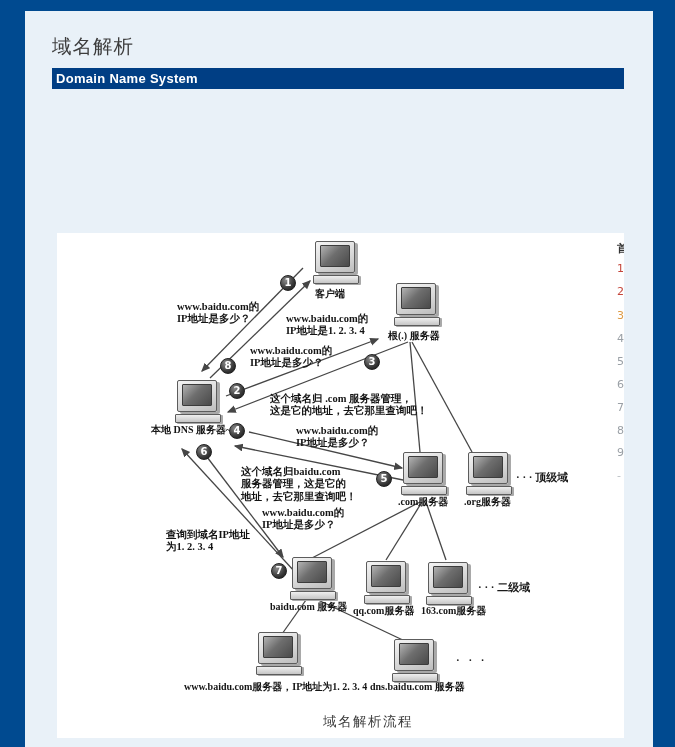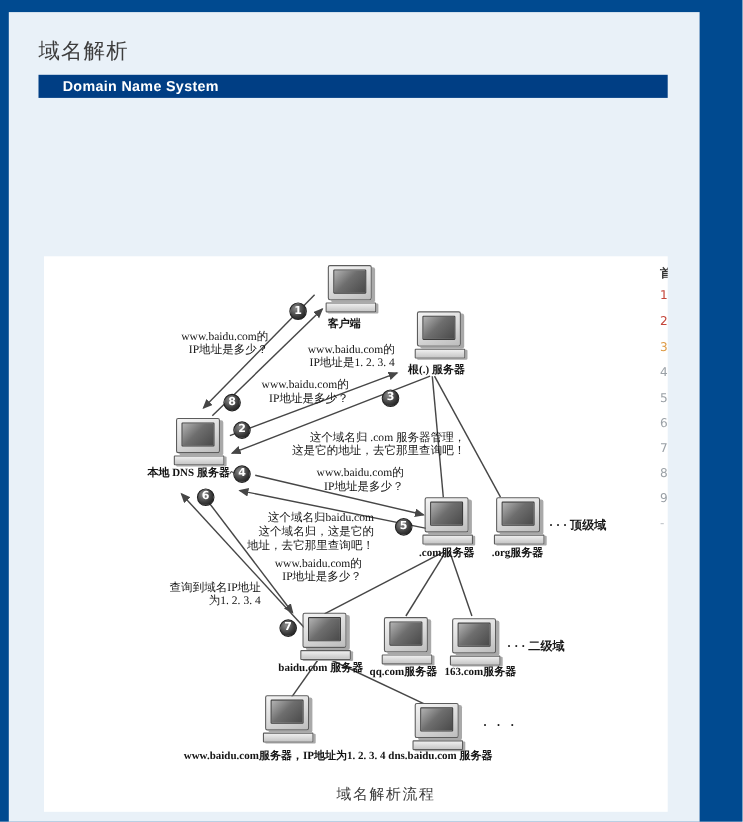--- a/index.html
+++ b/index.html
@@ -2,31 +2,31 @@
 <html><head>
 <meta charset="utf-8">
 <style>
   html,body { margin:0; padding:0; }
   body {
     width:675px; height:747px; position:relative; overflow:hidden;
     background:#004a90;
     font-family:"Liberation Sans","DejaVu Sans",sans-serif;
   }
   .content {
-    position:absolute; left:8px; top:11px; width:628px; height:736px;
+    position:absolute; left:25px; top:11px; width:628px; height:736px;
     background:#e9f1f8;
   }
   .page-title {
     position:absolute; left:27px; top:22px;
     font-size:19.5px; color:#3d3d3d; letter-spacing:1px;
   }
   .banner {
     position:absolute; left:27px; top:57px; width:572px; height:21px;
     background:#003e84; color:#ffffff; font-size:13px; font-weight:bold;
-    line-height:21px; padding-left:22px; box-sizing:border-box; letter-spacing:.3px;
+    line-height:21px; padding-left:4px; box-sizing:border-box; letter-spacing:.3px;
   }
   .para {
     position:absolute; left:27px; color:#2e2e2e;
     font-size:16.5px; line-height:1.45; letter-spacing:.2px;
   }
   .p1 { top:106px; width:580px; }
   .p2 { top:162px; width:584px; }
 
   .panel {
     position:absolute; left:32px; top:222px; width:567px; height:505px;
@@ -52,22 +52,22 @@
     width:44px; height:7px; margin-top:2px;
     background:linear-gradient(#efefef,#c6c6c6);
     border:1px solid #5c5c5c; border-radius:1px;
     box-shadow:2px 1px 0 #a9a9a9;
   }
   .node-label {
     position:absolute; white-space:nowrap; font-weight:bold;
     font-size:10px; color:#141414;
   }
   .msg {
-    position:absolute; font-weight:normal; font-size:10.5px; line-height:1.18;
-    color:#141414; text-align:right;
+    position:absolute; font-weight:bold; font-size:10.5px; line-height:1.18;
+    color:#141414; text-align:left;
   }
   .badge {
     position:absolute; width:16px; height:16px; border-radius:50%;
     background:radial-gradient(circle at 35% 32%, #8a8a8a 0%, #3d3d3d 55%, #101010 100%);
     border:1px solid #222; box-sizing:border-box;
     color:#fff; font-size:10px; font-weight:bold; line-height:14px; text-align:center;
     font-family:"DejaVu Sans","Liberation Sans",sans-serif;
   }
   .annot { position:absolute; white-space:nowrap; font-weight:bold; font-size:11px; color:#1a1a1a; }
   .caption { position:absolute; left:266px; top:480px; font-size:13.5px; color:#3a3a3a; letter-spacing:1.5px; }
@@ -182,21 +182,21 @@
     <div class="node-label" style="left:296px; top:371px;">qq.com服务器</div>
     <div class="node-label" style="left:364px; top:371px;">163.com服务器</div>
     <div class="node-label" style="left:127px; top:447px;">www.baidu.com服务器，IP地址为1. 2. 3. 4</div>
     <div class="node-label" style="left:313px; top:447px;">dns.baidu.com 服务器</div>
 
     <div class="msg" style="left:120px; top:68px;  width:84px;"><span>www.baidu.com的</span><br><span>IP地址是多少？</span></div>
     <div class="msg" style="left:229px; top:80px;  width:90px;"><span>www.baidu.com的</span><br><span>IP地址是1. 2. 3. 4</span></div>
     <div class="msg" style="left:193px; top:112px; width:84px;"><span>www.baidu.com的</span><br><span>IP地址是多少？</span></div>
     <div class="msg" style="left:213px; top:160px; width:170px;"><span>这个域名归 .com 服务器管理，</span><br><span>这是它的地址，去它那里查询吧！</span></div>
     <div class="msg" style="left:239px; top:192px; width:88px;"><span>www.baidu.com的</span><br><span>IP地址是多少？</span></div>
-    <div class="msg" style="left:184px; top:233px; width:116px;"><span>这个域名归baidu.com</span><br><span>这个域名归，这是它的</span><br><span>地址，去它那里查询吧！</span></div>
+    <div class="msg" style="left:184px; top:233px; width:116px;"><span>这个域名归baidu.com</span><br><span>服务器管理，这是它的</span><br><span>地址，去它那里查询吧！</span></div>
     <div class="msg" style="left:205px; top:274px; width:84px;"><span>www.baidu.com的</span><br><span>IP地址是多少？</span></div>
     <div class="msg" style="left:109px; top:296px; width:88px;"><span>查询到域名IP地址</span><br><span>为1. 2. 3. 4</span></div>
 
     <div class="badge" style="left:223px; top:42px;">1</div>
     <div class="badge" style="left:172px; top:150px;">2</div>
     <div class="badge" style="left:307px; top:121px;">3</div>
     <div class="badge" style="left:172px; top:190px;">4</div>
     <div class="badge" style="left:319px; top:238px;">5</div>
     <div class="badge" style="left:139px; top:211px;">6</div>
     <div class="badge" style="left:214px; top:330px;">7</div>

